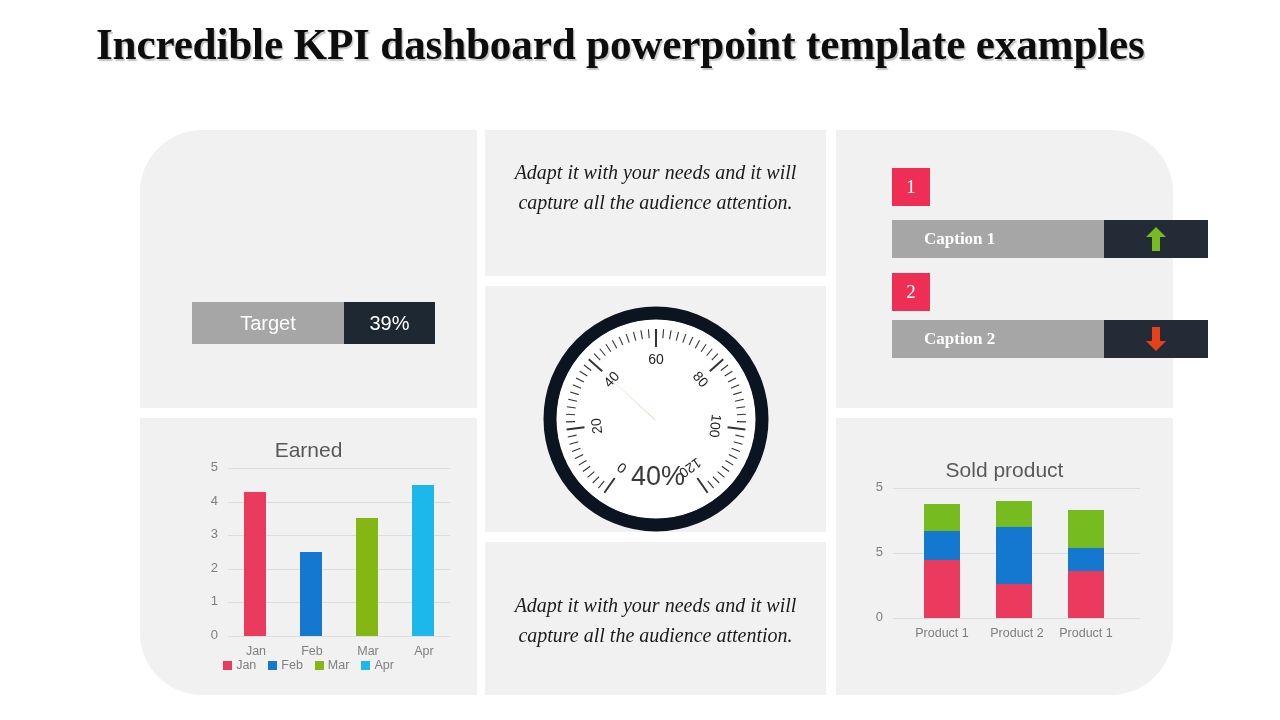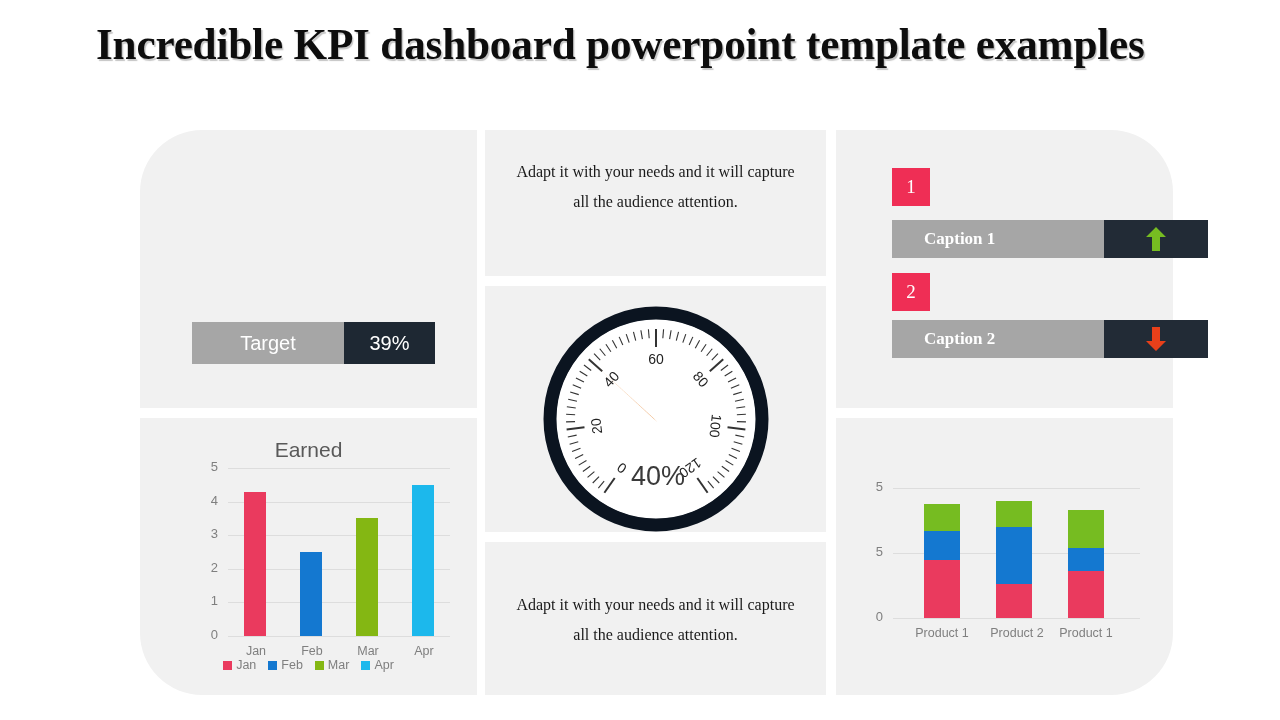--- a/index.html
+++ b/index.html
@@ -56,21 +56,20 @@
     font-family: "Liberation Serif", serif;
     font-weight: 700;
     font-size: 22px;
     color: #0d0d0d;
   }
   .target-bar {
     position: absolute;
     left: 52px; top: 172px;
     width: 243px; height: 42px;
     display: flex;
-    margin-top: 20px;
   }
   .target-left {
     flex: 0 0 152px;
     background: #a6a6a6;
     color: #ffffff;
     font-size: 20px;
     display: flex;
     align-items: center;
     justify-content: center;
   }
@@ -157,24 +156,25 @@
     left: 57px; top: 19px;
     width: 228px; height: 228px;
   }
   .gauge-svg { display: block; }
 
   
   .panel-text {
     position: absolute;
     left: 26px; right: 26px;
     font-family: "Liberation Serif", serif;
-    font-size: 16px;
+    font-size: 20px;
     line-height: 30px;
     color: #1a1a1a;
     text-align: center;
+    font-style: italic;
   }
   #panel-text-top .panel-text { top: 27px; }
   #panel-text-bot .panel-text { top: 48px; }
 
   
   .cap-badge {
     position: absolute;
     left: 56px;
     width: 38px; height: 38px;
     background: #ef2e55;
@@ -402,20 +402,21 @@
     <div class="cap-arrow-box">
       <svg width="22" height="26" viewBox="0 0 22 26" aria-hidden="true">
         <polygon points="11,25 1,15 7,15 7,1 15,1 15,15 21,15" fill="#e8401a"></polygon>
       </svg>
     </div>
   </div>
 
 </div>
 
 <div class="panel" id="panel-sold">
+  <div class="chart-title" style="top:40px;">Sold product</div>
   <div id="sold-plot">
       <div class="gridline" style="left: 0px; top: 130px; width: 247px;"></div>
       <div class="axis-label" style="left: -38px; top: 121px; width: 28px;">0</div>
       <div class="gridline" style="left: 0px; top: 65px; width: 247px;"></div>
       <div class="axis-label" style="left: -38px; top: 56px; width: 28px;">5</div>
       <div class="gridline" style="left: 0px; top: 0px; width: 247px;"></div>
       <div class="axis-label" style="left: -38px; top: -9px; width: 28px;">5</div>
       <div class="sold-col" style="left: 14px;">
         <div class="stack">
           <div class="seg" style="height: 27.3px; background: rgb(118, 188, 33);"></div>

